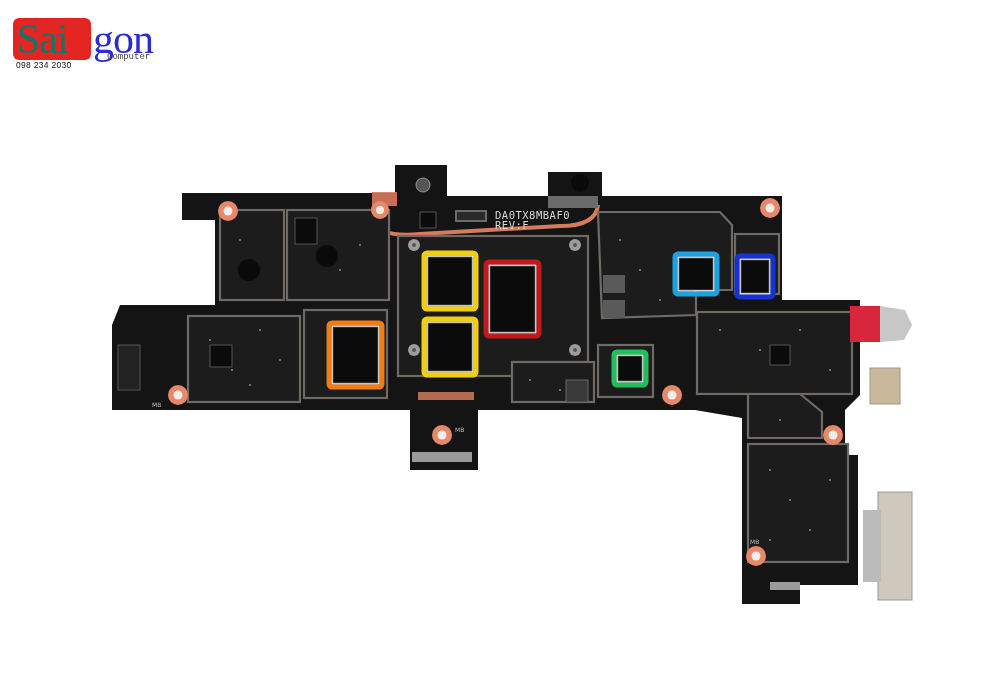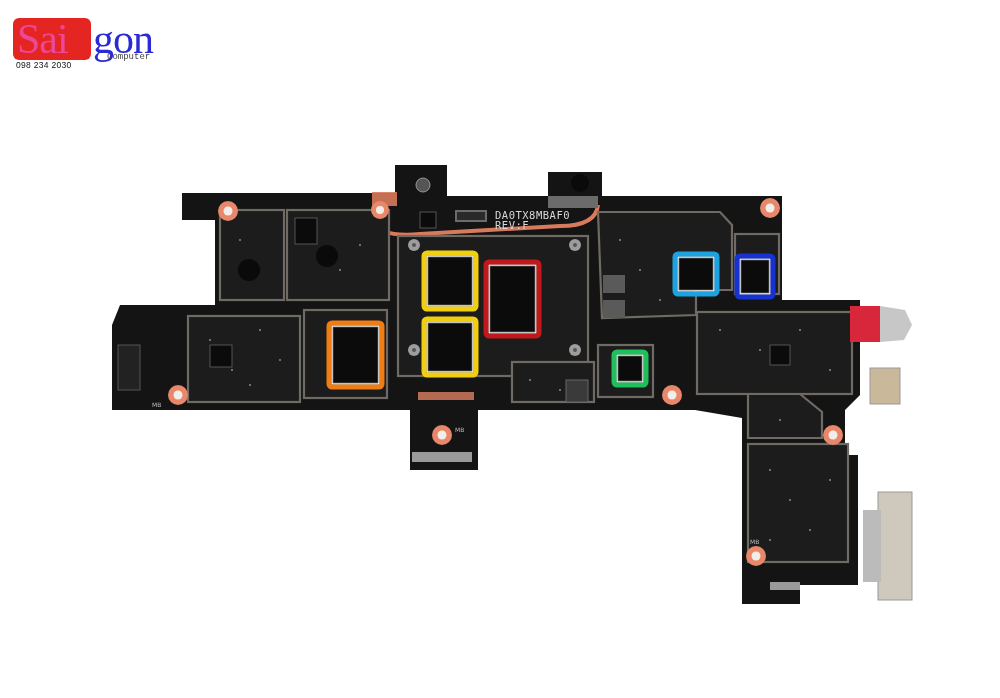--- a/index.html
+++ b/index.html
@@ -1,19 +1,19 @@
 <!DOCTYPE html>
 <html><head>
 <meta charset="utf-8">
 <style>
   html,body{margin:0;padding:0;background:#fff;}
   body{width:1000px;height:698px;position:relative;overflow:hidden;font-family:"Liberation Sans",sans-serif;}
   .logo{position:absolute;left:13px;top:14px;width:150px;height:58px;}
   .logo-red{position:absolute;left:0;top:4px;width:78px;height:42px;background:#e52521;border-radius:6px;}
-  .logo-sai{position:absolute;left:4px;top:2px;font-family:"Liberation Serif",serif;font-size:42px;color:#ec4899;line-height:46px;letter-spacing:-1px;}
+  .logo-sai{position:absolute;left:4px;top:2px;font-family:"Liberation Serif",serif;font-size:42px;color:#0f766e;line-height:46px;letter-spacing:-1px;}
   .logo-gon{position:absolute;left:80px;top:2px;font-family:"Liberation Serif",serif;font-size:42px;color:#2b2bd6;line-height:46px;letter-spacing:-1px;}
   .logo-comp{position:absolute;left:94px;top:38px;font-family:Liberation Mono, monospace;font-size:9px;color:#444;}
   .logo-phone{position:absolute;left:3px;top:46px;font-size:8.5px;font-weight:normal;color:#111;letter-spacing:.3px;}
 
   .board{position:absolute;left:0;top:0;width:1000px;height:698px;}
   .pcb{fill:#141414;}
   .shield{fill:#1c1c1c;stroke:#6f6a63;stroke-width:2.2;}
   .hole{fill:#e8876a;}
   .holec{fill:#f1eeea;}
   .chip{fill:#0b0b0b;stroke:#555;stroke-width:1;}

